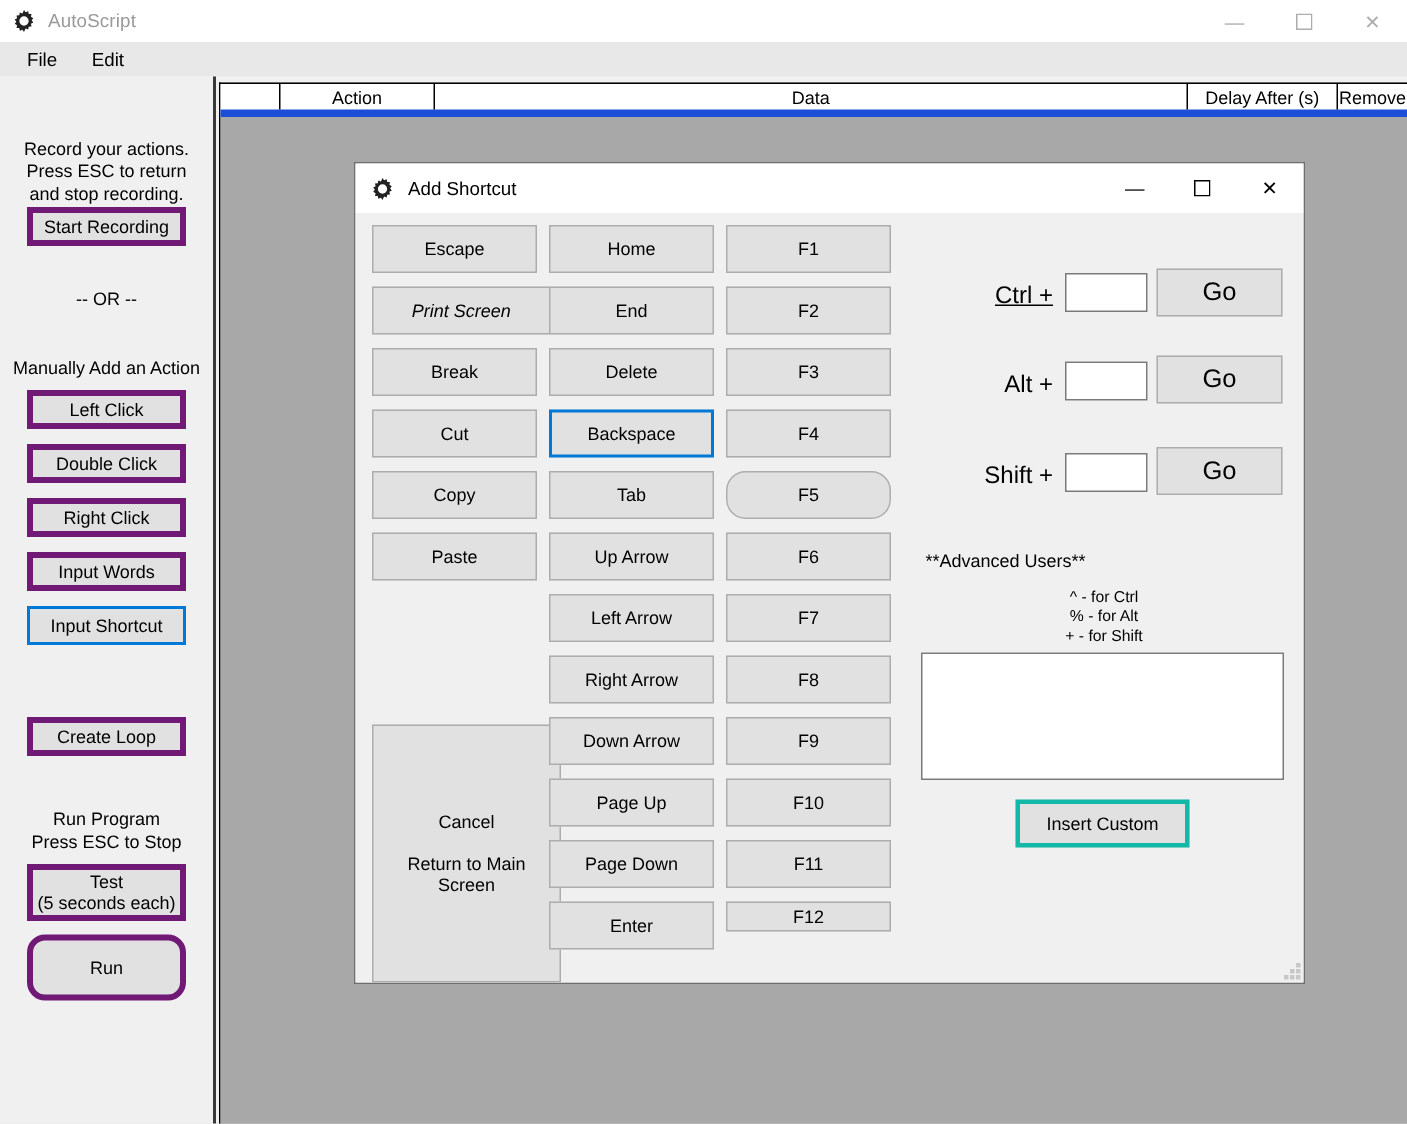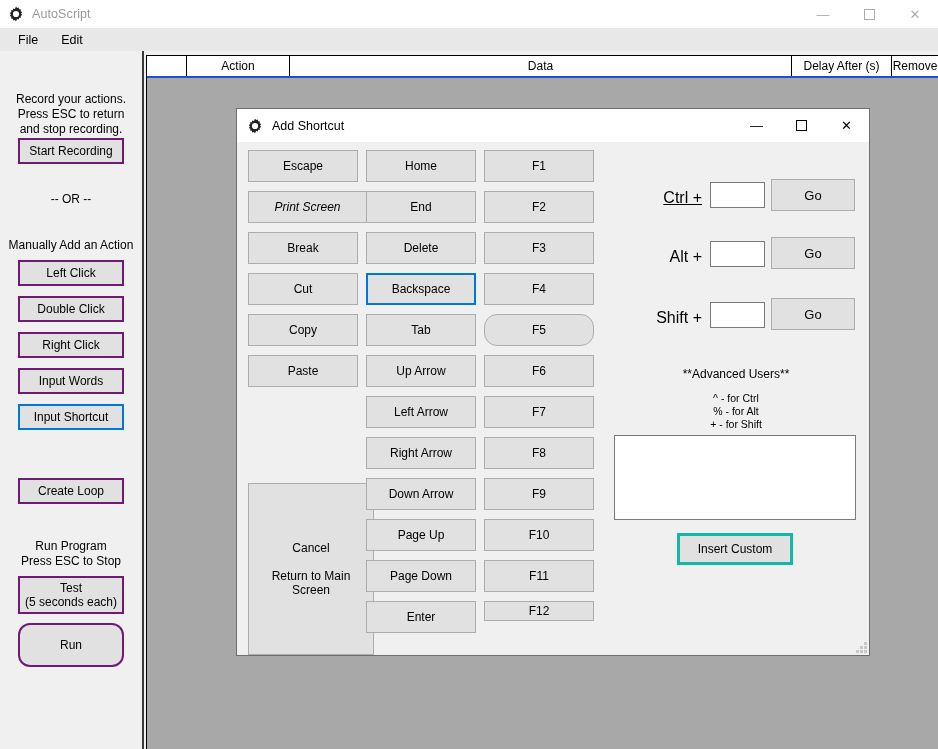--- a/index.html
+++ b/index.html
@@ -95,21 +95,21 @@
     font-size: 12px;
     color: #000;
     line-height: 15px;
     white-space: pre-line;
   }
   .side-btn {
     display: block;
     width: 106px;
     margin: 0 auto;
     background: #e1e1e1;
-    border: 2px solid #701a75;
+    border: 4px solid #701a75;
     box-sizing: border-box;
     font-family: "Liberation Sans", sans-serif;
     font-size: 12px;
     color: #000;
     text-align: center;
     line-height: 14px;
     padding: 0;
   }
   .side-btn.focused {
     border: 2px solid #0078d7;
@@ -124,21 +124,21 @@
     border-top: 1px solid #000;
     border-left: 1px solid #000;
     box-sizing: border-box;
   }
   .grid-head {
     position: absolute;
     left: 0; top: 0;
     width: 100%; height: 22px;
     background: #ffffff;
     display: flex;
-    border-bottom: 2px solid #1d4ed8;
+    border-bottom: 5px solid #1d4ed8;
     box-sizing: border-box;
   }
   .gh-cell {
     display: flex;
     align-items: center;
     justify-content: center;
     font-size: 12px;
     color: #000;
     border-right: 1px solid #000;
     box-sizing: border-box;
@@ -243,30 +243,29 @@
     font-size: 12px;
     padding: 0 3px;
     color: #000;
   }
   .gobtn {
     position: absolute;
     background: #e1e1e1;
     border: 1px solid #adadad;
     box-sizing: border-box;
     font-family: "Liberation Sans", sans-serif;
-    font-size: 13px;
+    font-size: 17px;
     color: #000;
     text-align: center;
     padding: 0;
   }
   .adv-title {
     position: absolute;
     font-size: 12px;
     color: #000;
-    text-align: center;
     white-space: nowrap;
   }
   .adv-legend {
     position: absolute;
     font-size: 10.5px;
     color: #000;
     line-height: 13px;
     white-space: pre-line;
     text-align: center;
   }

